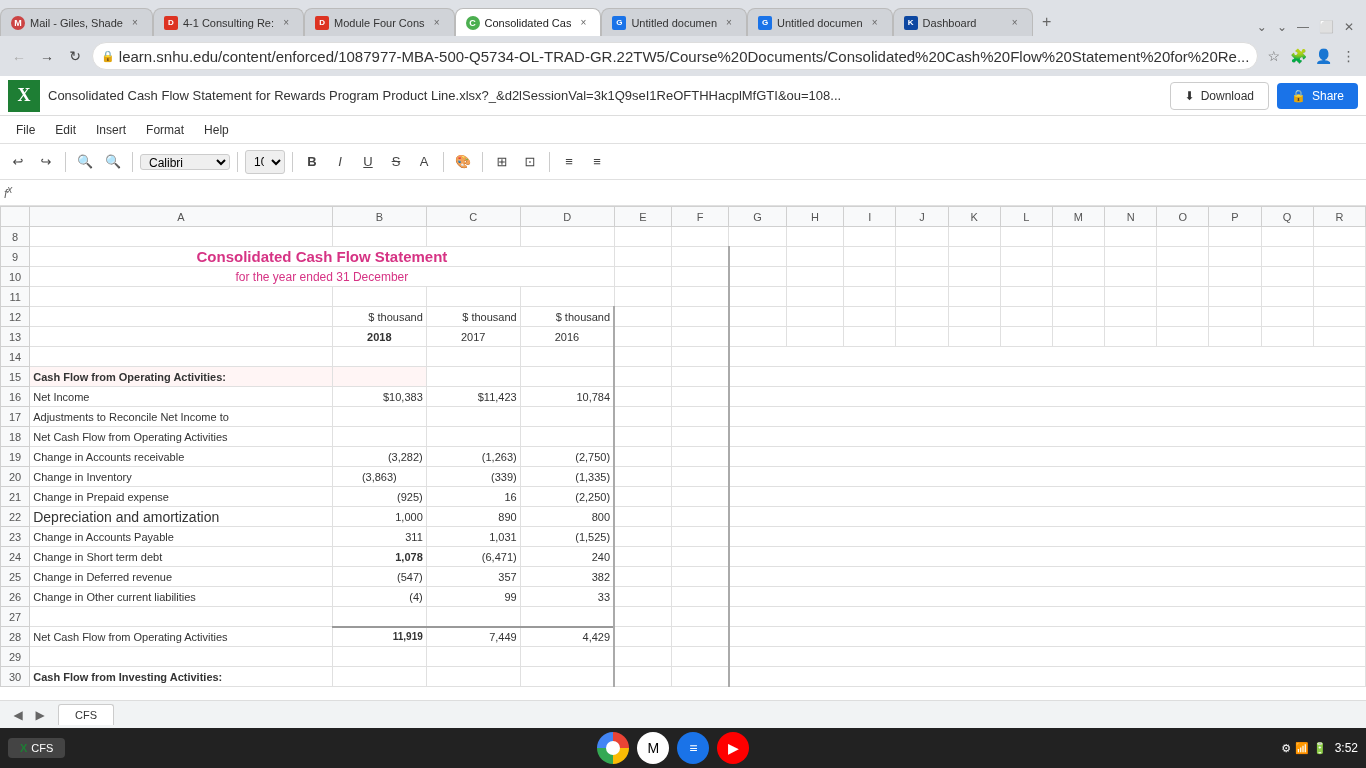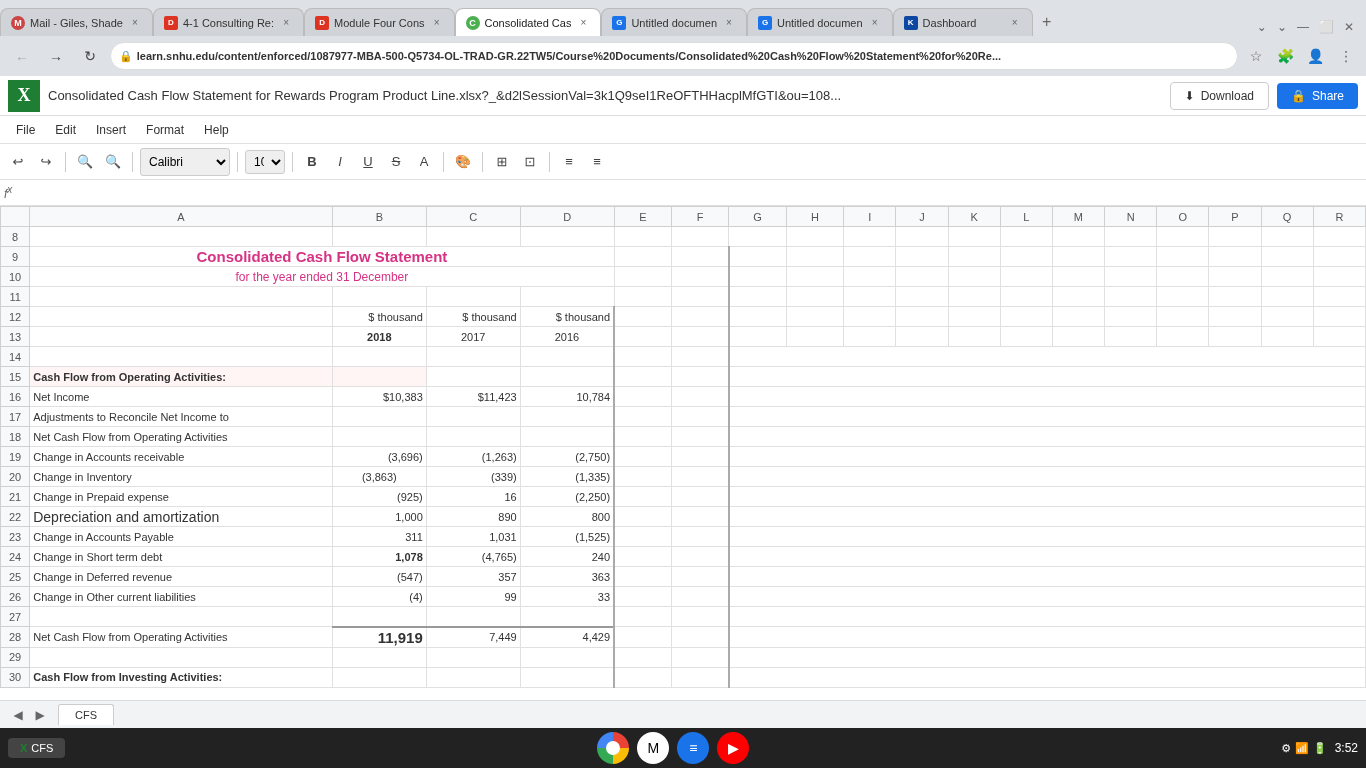--- a/index.html
+++ b/index.html
@@ -14,40 +14,40 @@
     .tab-close { width: 14px; height: 14px; border-radius: 50%; display: flex; align-items: center; justify-content: center; font-size: 10px; flex-shrink: 0; color: #666; }
     .tab-new { width: 28px; height: 28px; display: flex; align-items: center; justify-content: center; font-size: 16px; color: #666; cursor: pointer; }
     .tab-arrows { display: flex; align-items: center; margin-left: auto; gap: 2px; padding-right: 8px; }
     .tab-arrows span { font-size: 12px; color: #666; padding: 2px 4px; cursor: pointer; }
 
     
     .address-bar { display: flex; align-items: center; padding: 4px 8px; background: #dee1e6; gap: 6px; height: 40px; }
     .nav-btn { width: 28px; height: 28px; border-radius: 50%; display: flex; align-items: center; justify-content: center; font-size: 14px; color: #444; cursor: pointer; }
     .nav-btn.disabled { color: #aaa; cursor: default; }
     .address-input { flex: 1; height: 28px; border-radius: 14px; border: none; background: #fff; padding: 0 12px; font-size: 11px; color: #333; display: flex; align-items: center; }
-    .address-text { flex: 1; overflow: hidden; text-overflow: ellipsis; white-space: nowrap; font-size: 11px; color: #333; font-weight: bold; }
+    .address-text { flex: 1; overflow: hidden; text-overflow: ellipsis; white-space: nowrap; font-size: 15px; color: #333; }
     .addr-icon { width: 24px; height: 24px; display: flex; align-items: center; justify-content: center; font-size: 14px; color: #666; cursor: pointer; }
 
     
     .app-header { background: #fff; border-bottom: 1px solid #ddd; display: flex; align-items: center; height: 40px; padding: 0 8px; }
     .app-logo { width: 32px; height: 32px; background: #1a7; display: flex; align-items: center; justify-content: center; color: #fff; font-weight: bold; font-size: 16px; margin-right: 8px; flex-shrink: 0; }
     .app-title { font-size: 13px; color: #333; flex: 1; overflow: hidden; text-overflow: ellipsis; white-space: nowrap; }
     .header-btns { display: flex; gap: 8px; align-items: center; }
     .btn-download { display: flex; align-items: center; gap: 6px; padding: 6px 14px; background: #fff; border: 1px solid #ccc; border-radius: 4px; font-size: 12px; color: #333; cursor: pointer; }
     .btn-share { display: flex; align-items: center; gap: 6px; padding: 6px 14px; background: #1a73e8; border: none; border-radius: 4px; font-size: 12px; color: #fff; cursor: pointer; }
 
     
     .menu-bar { display: flex; align-items: center; height: 28px; padding: 0 8px; border-bottom: 1px solid #e0e0e0; background: #fff; gap: 4px; }
     .menu-item { padding: 4px 8px; font-size: 12px; color: #333; cursor: pointer; border-radius: 3px; }
 
     
     .toolbar { display: flex; align-items: center; height: 36px; padding: 0 6px; border-bottom: 1px solid #e0e0e0; background: #fff; gap: 4px; }
     .tool-btn { width: 24px; height: 24px; display: flex; align-items: center; justify-content: center; font-size: 13px; color: #444; cursor: pointer; border-radius: 3px; border: none; background: transparent; }
     .tool-separator { width: 1px; height: 20px; background: #ccc; margin: 0 3px; }
-    .font-selector { height: 28px; border: 1px solid #ccc; border-radius: 3px; font-size: 12px; padding: 0 4px; min-width: 90px; }
+    .font-selector { height: 16px; border: 1px solid #ccc; border-radius: 3px; font-size: 12px; padding: 0 4px; min-width: 90px; }
     .font-size { height: 24px; border: 1px solid #ccc; border-radius: 3px; font-size: 12px; padding: 0 4px; width: 40px; }
 
     
     .formula-bar { display: flex; align-items: center; height: 26px; border-bottom: 1px solid #e0e0e0; background: #fff; padding: 0 4px; }
     .fx-label { font-size: 12px; color: #666; font-style: italic; margin-right: 4px; }
     .formula-input { flex: 1; height: 22px; border: none; font-size: 12px; }
     .spreadsheet { width: 100%; border-collapse: collapse; table-layout: fixed; font-size: 12px; }
     
     
     .col-header { background: #f8f9fa; border: 1px solid #d0d0d0; text-align: center; font-size: 11px; color: #555; height: 20px; font-weight: normal; position: sticky; top: 0; z-index: 10; }
@@ -423,21 +423,21 @@
         <td></td>
         <td style="border-right:2px solid #aaa;"></td>
         <td></td>
         <td style="border-right:2px solid #aaa;"></td>
         <td colspan="12"></td>
       </tr>
 
       <tr>
         <td class="row-header">19</td>
         <td style="font-size:11px;color:#333;">Change in Accounts receivable</td>
-        <td style="text-align:right;font-size:11px;color:#333;">(3,696)</td>
+        <td style="text-align:right;font-size:11px;color:#333;">(3,282)</td>
         <td style="text-align:right;font-size:11px;color:#333;">(1,263)</td>
         <td style="text-align:right;font-size:11px;color:#333;border-right:2px solid #aaa;">(2,750)</td>
         <td></td>
         <td style="border-right:2px solid #aaa;"></td>
         <td colspan="12"></td>
       </tr>
 
       <tr>
         <td class="row-header">20</td>
         <td style="font-size:11px;color:#333;">Change in Inventory</td>
@@ -479,33 +479,33 @@
         <td style="text-align:right;font-size:11px;color:#333;border-right:2px solid #aaa;">(1,525)</td>
         <td></td>
         <td style="border-right:2px solid #aaa;"></td>
         <td colspan="12"></td>
       </tr>
 
       <tr>
         <td class="row-header">24</td>
         <td style="font-size:11px;color:#333;">Change in Short term debt</td>
         <td style="text-align:right;font-size:11px;color:#333;font-weight:bold;">1,078</td>
-        <td style="text-align:right;font-size:11px;color:#333;">(4,765)</td>
+        <td style="text-align:right;font-size:11px;color:#333;">(6,471)</td>
         <td style="text-align:right;font-size:11px;color:#333;border-right:2px solid #aaa;">240</td>
         <td></td>
         <td style="border-right:2px solid #aaa;"></td>
         <td colspan="12"></td>
       </tr>
 
       <tr>
         <td class="row-header">25</td>
         <td style="font-size:11px;color:#333;">Change in Deferred revenue</td>
         <td style="text-align:right;font-size:11px;color:#333;">(547)</td>
         <td style="text-align:right;font-size:11px;color:#333;">357</td>
-        <td style="text-align:right;font-size:11px;color:#333;border-right:2px solid #aaa;">363</td>
+        <td style="text-align:right;font-size:11px;color:#333;border-right:2px solid #aaa;">382</td>
         <td></td>
         <td style="border-right:2px solid #aaa;"></td>
         <td colspan="12"></td>
       </tr>
 
       <tr>
         <td class="row-header">26</td>
         <td style="font-size:11px;color:#333;">Change in Other current liabilities</td>
         <td style="text-align:right;font-size:11px;color:#333;">(4)</td>
         <td style="text-align:right;font-size:11px;color:#333;">99</td>
@@ -522,21 +522,21 @@
         <td></td>
         <td style="border-right:2px solid #aaa;"></td>
         <td></td>
         <td style="border-right:2px solid #aaa;"></td>
         <td colspan="12"></td>
       </tr>
 
       <tr>
         <td class="row-header">28</td>
         <td style="font-size:11px;color:#333;">Net Cash Flow from Operating Activities</td>
-        <td style="text-align:right;font-size:15px;color:#333;font-weight:bold;border-top:2px solid #999;">11,919</td>
+        <td style="text-align:right;font-size:10px;color:#333;font-weight:bold;border-top:2px solid #999;">11,919</td>
         <td style="text-align:right;font-size:11px;color:#333;border-top:2px solid #999;">7,449</td>
         <td style="text-align:right;font-size:11px;color:#333;border-right:2px solid #aaa;border-top:2px solid #999;">4,429</td>
         <td></td>
         <td style="border-right:2px solid #aaa;"></td>
         <td colspan="12"></td>
       </tr>
 
       <tr>
         <td class="row-header">29</td>
         <td></td>

